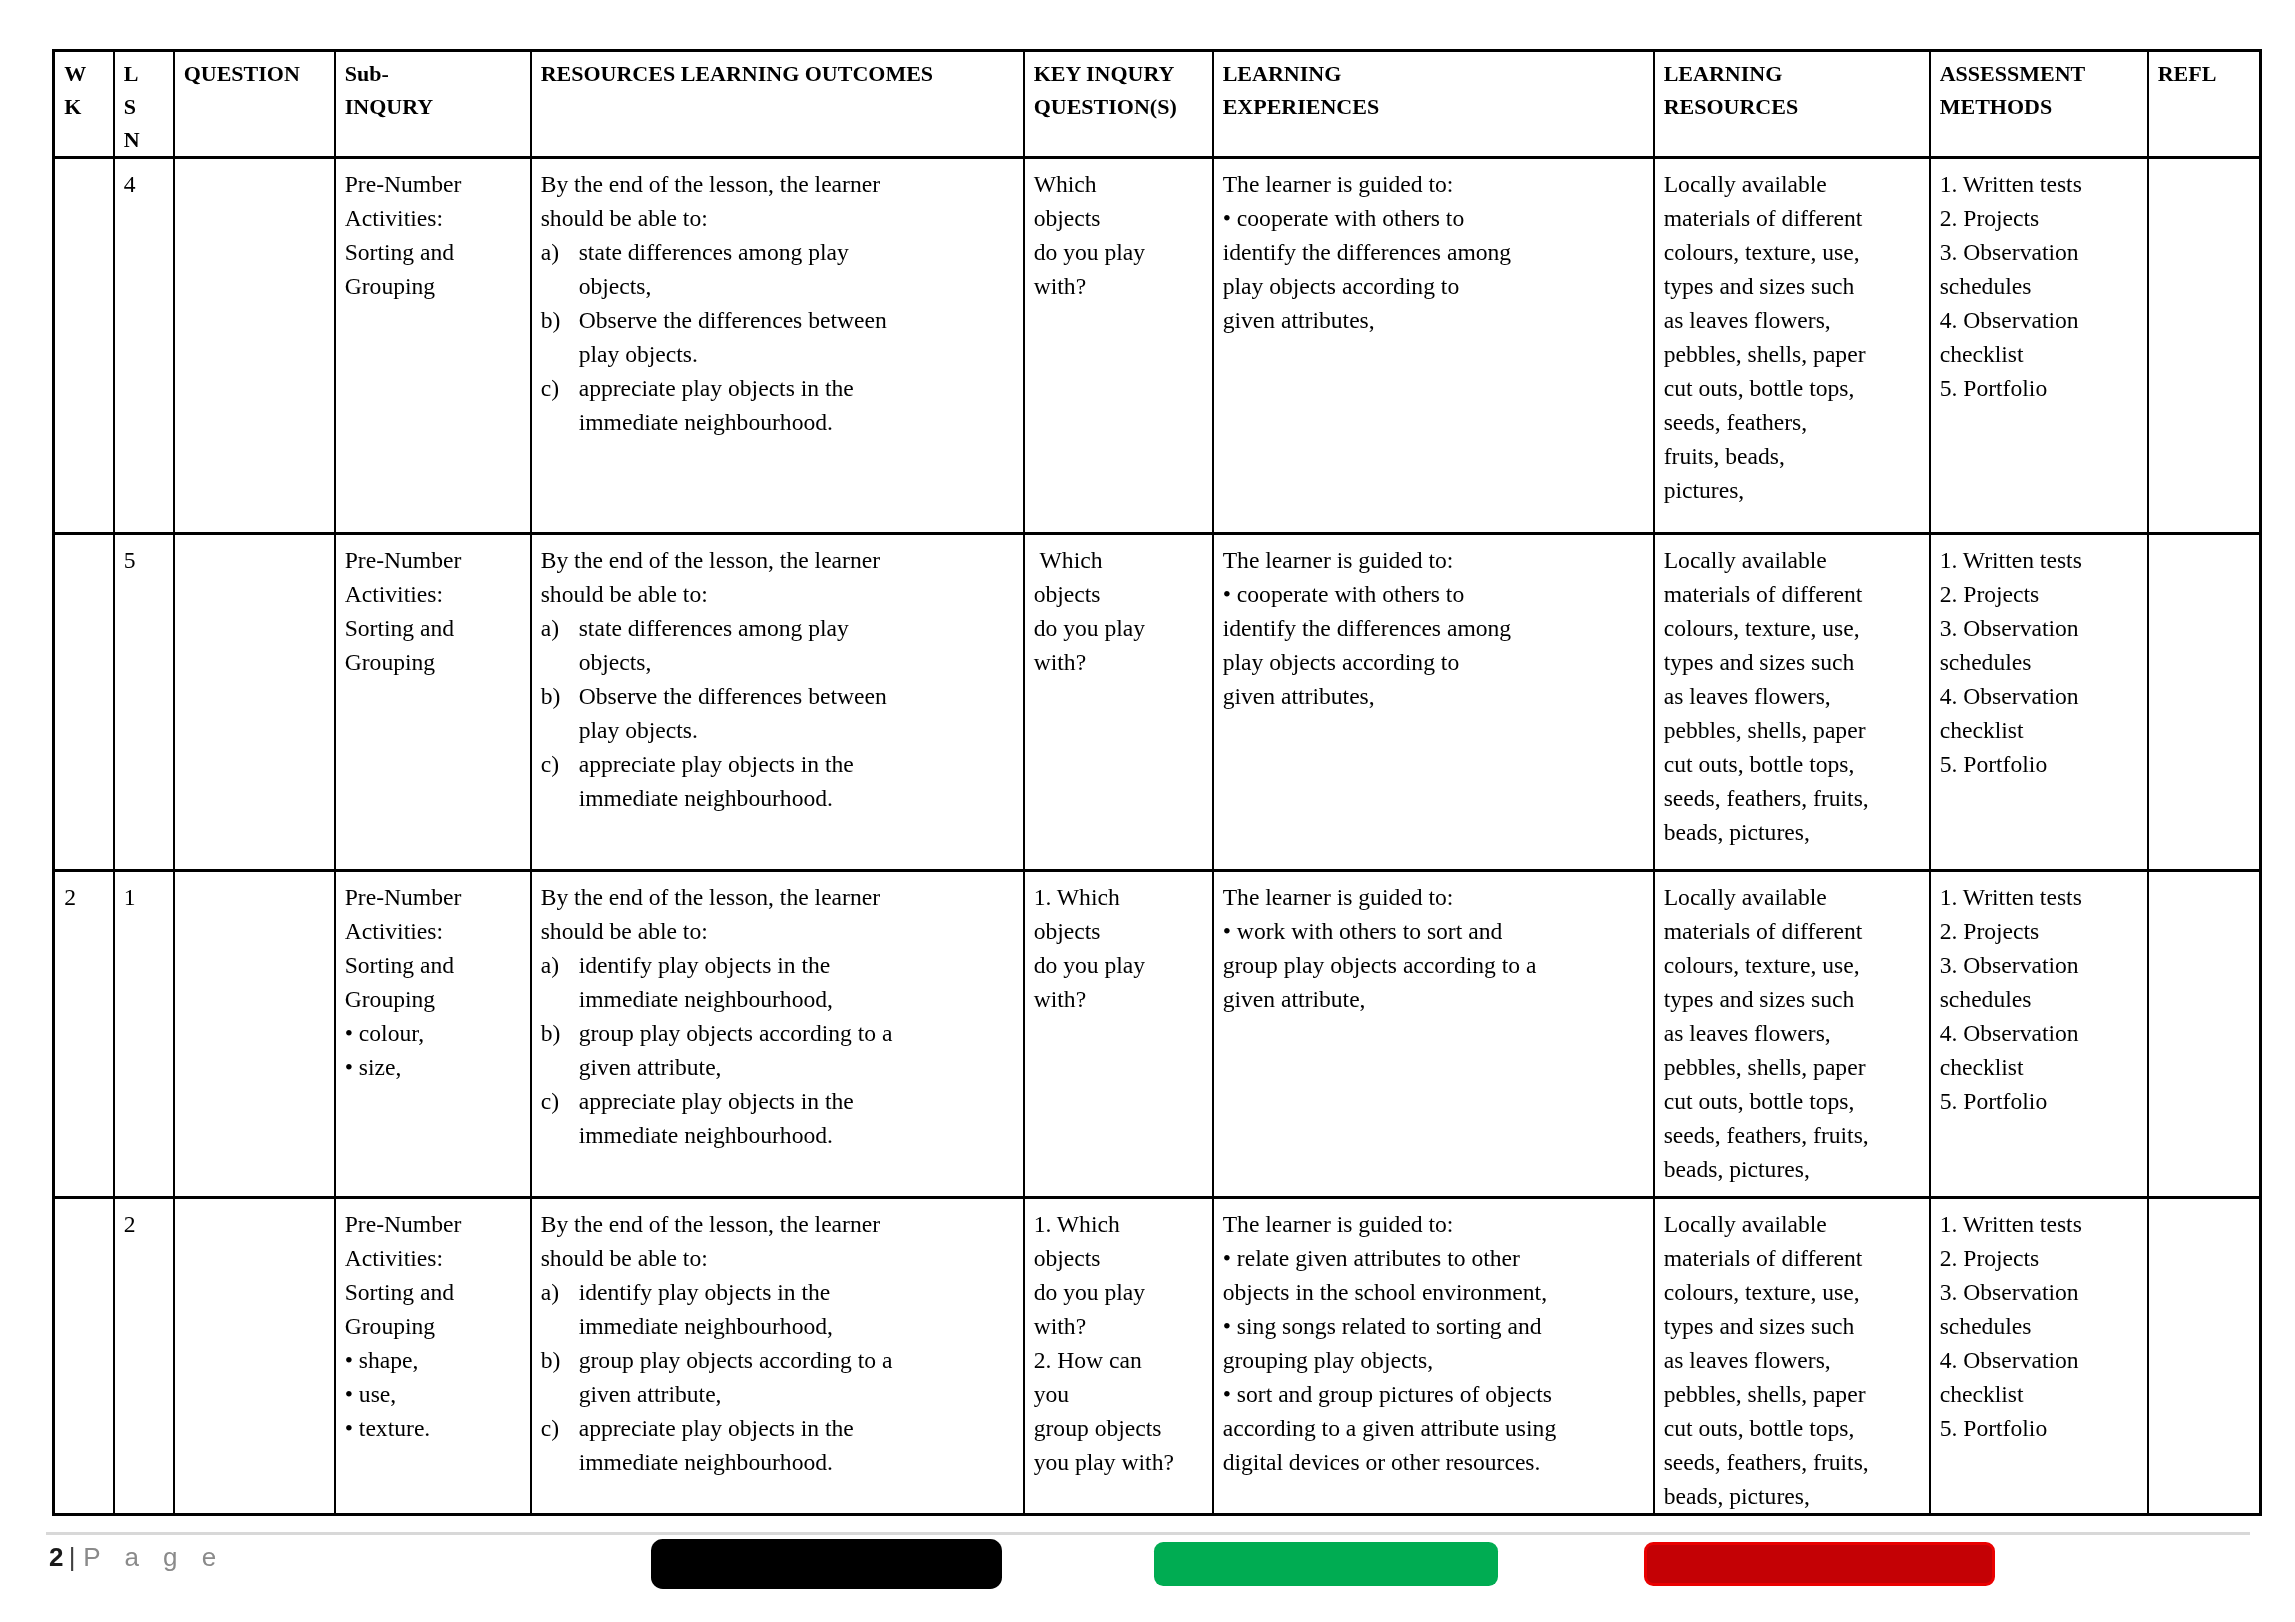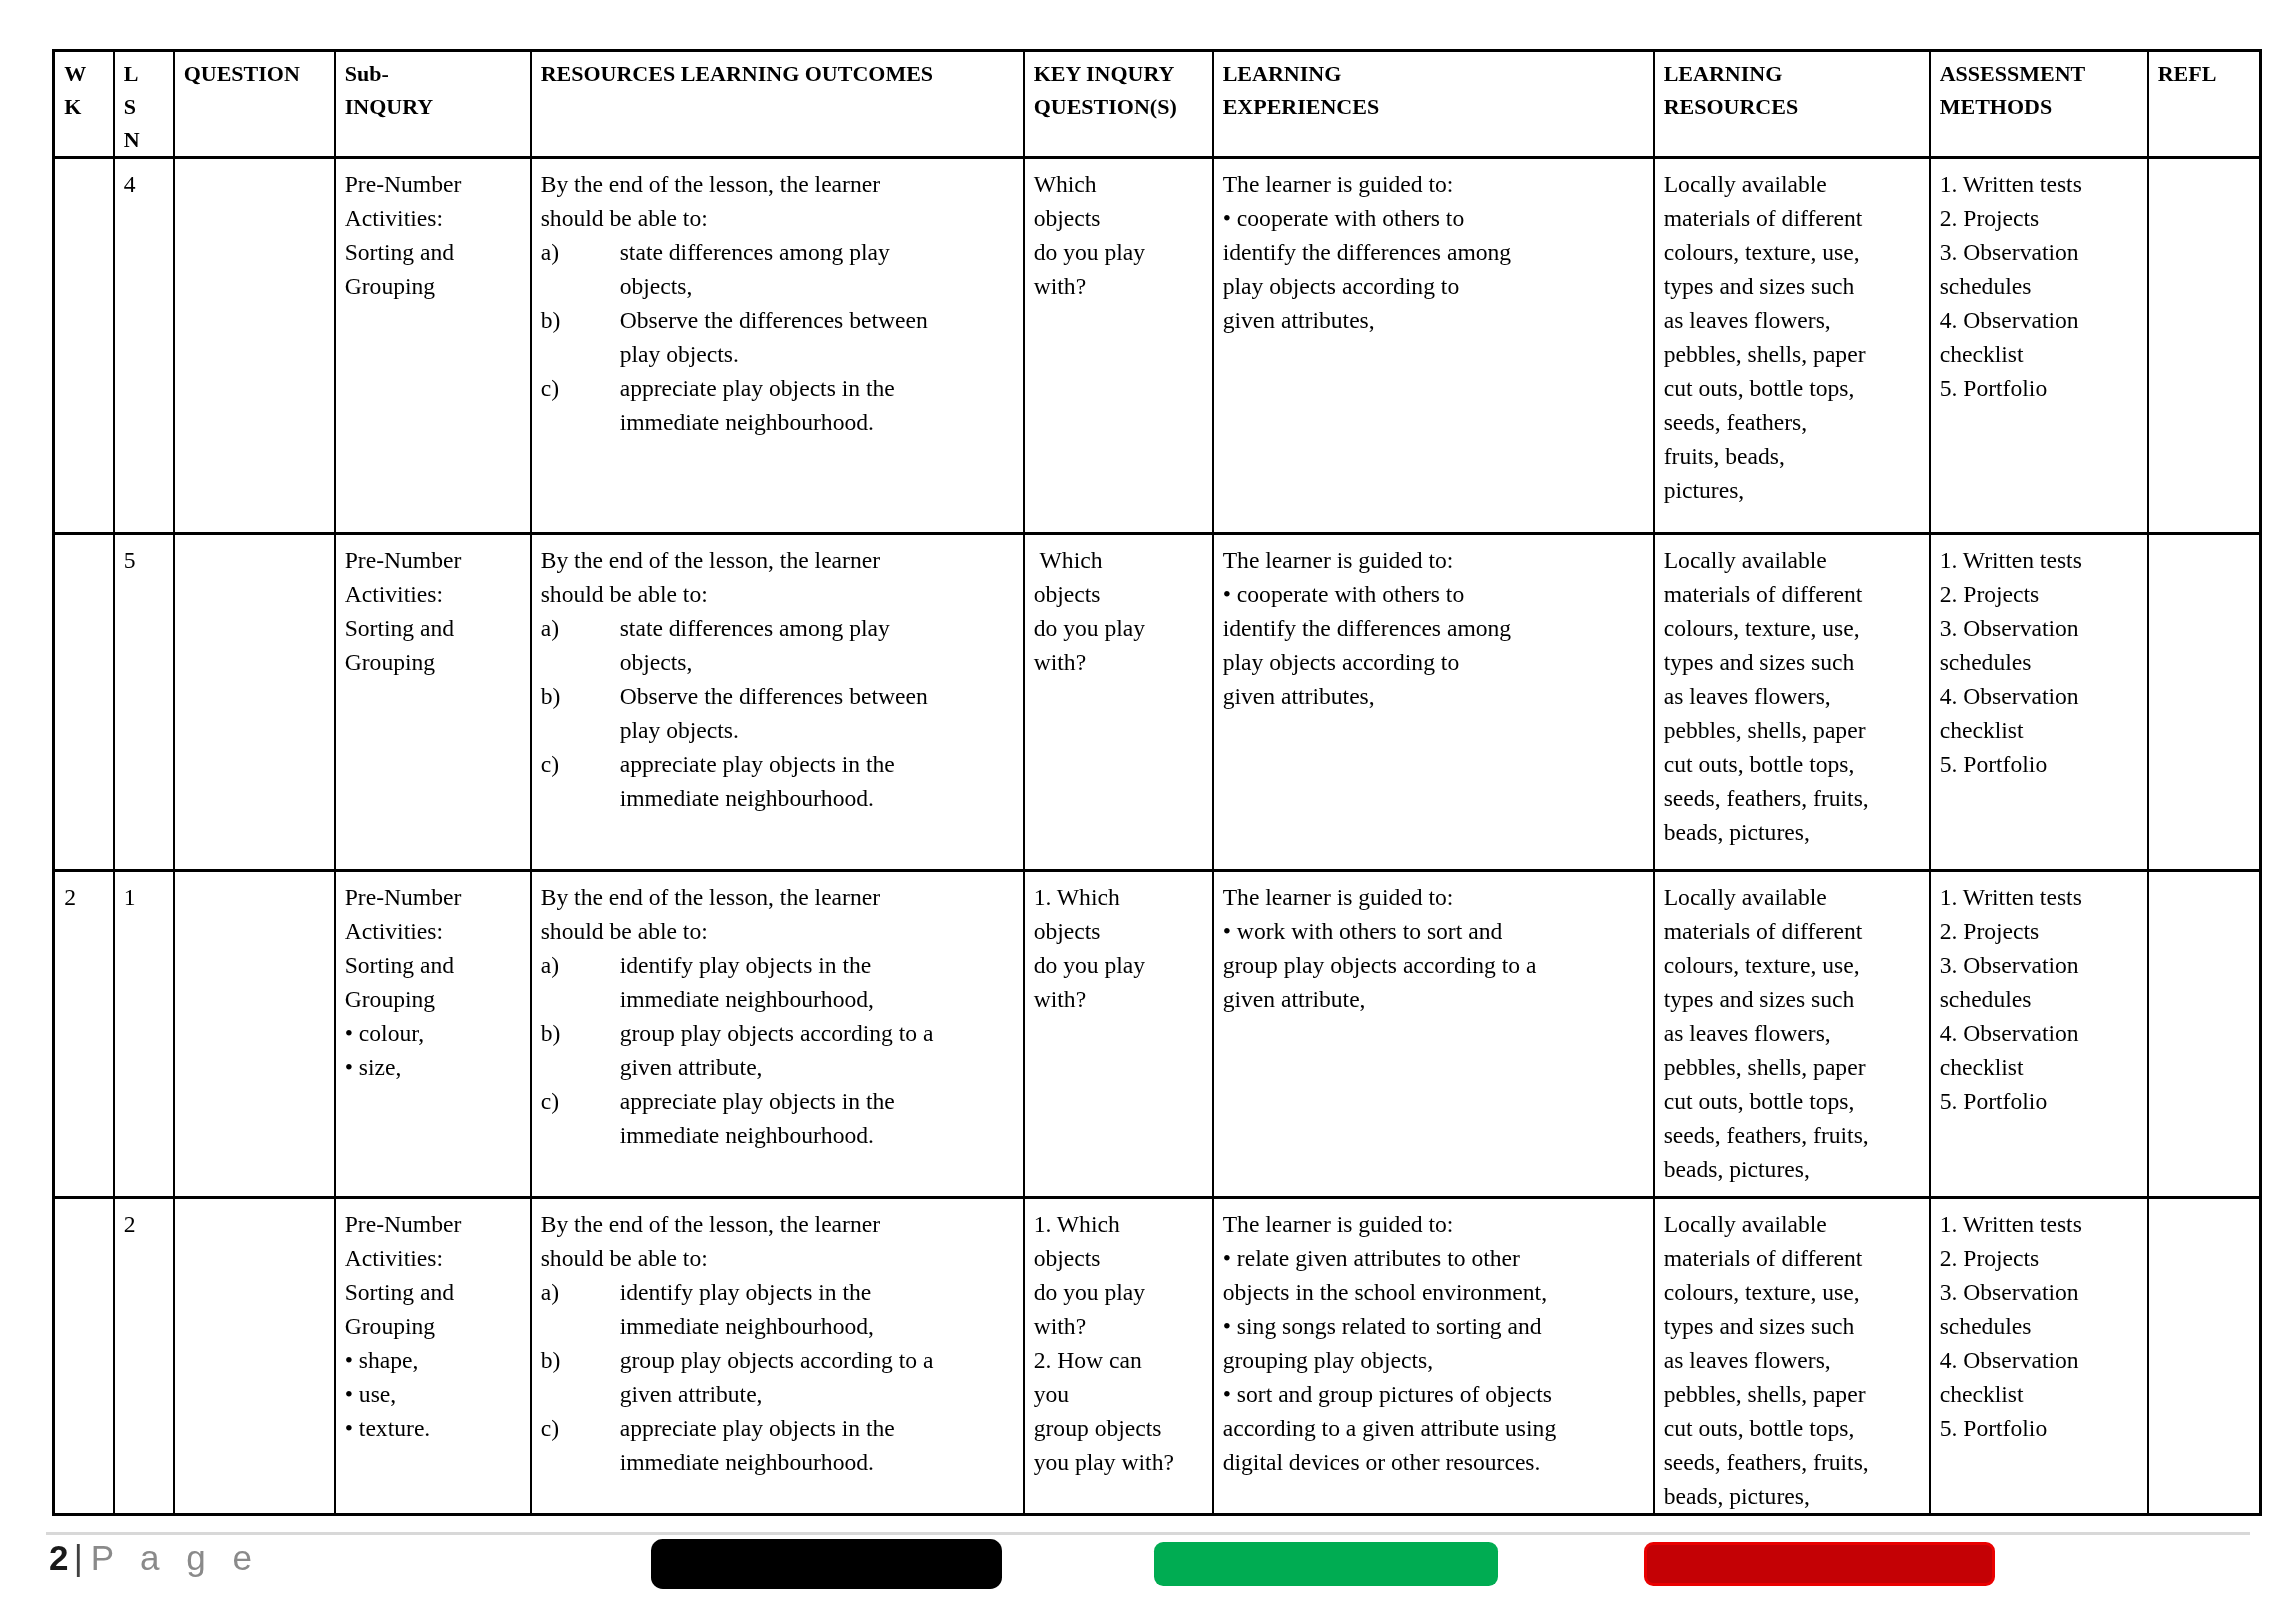--- a/index.html
+++ b/index.html
@@ -24,27 +24,27 @@
   tr.hrow { height:98px; }
   tr.hrow td { font-weight:bold; font-size:22px; line-height:33px; padding-top:5.2px; }
   tr.row1 { height:376px; }
   tr.row2 { height:337px; }
   tr.row3 { height:327px; }
   tr.row4 { height:315px; }
   .pre { white-space:pre-wrap; }
   td.num { padding-left:17px; padding-top:10.5px; }
   .oi { display:flex; }
   .om { flex:0 0 38px; width:38px; }
-  .ot { flex:1;margin-left:41px; }
+  .ot { flex:1; }
   
   .footer-line { position:absolute; left:46px; top:1532px; width:2204px; height:2.6px; background:#d8d8d8; }
   .footer-text {
     position:absolute; left:49px; top:1543px;
     font-family:"Liberation Sans","DejaVu Sans",sans-serif;
-    font-size:35px; line-height:29px;
+    font-size:26px; line-height:29px;
   }
   .pn { color:#1a1a1a; font-weight:bold; margin-right:5.2px; }
   .sep { color:#404040; font-weight:normal; margin-right:7.9px; }
   .pw { letter-spacing:8.5px; color:#8a8a8a; }
   .bar { position:absolute; }
   .bar-black { left:651px;  top:1539px; width:351px; height:50px; border-radius:11.8px; }
   .bar-green { left:1154px; top:1542px; width:344px; height:44px; border-radius:9.2px; }
   .bar-red   { left:1644px; top:1542px; width:351px; height:44px; border-radius:9.2px;
                border:3.3px solid #EA0000; box-sizing:border-box; }
 </style>

